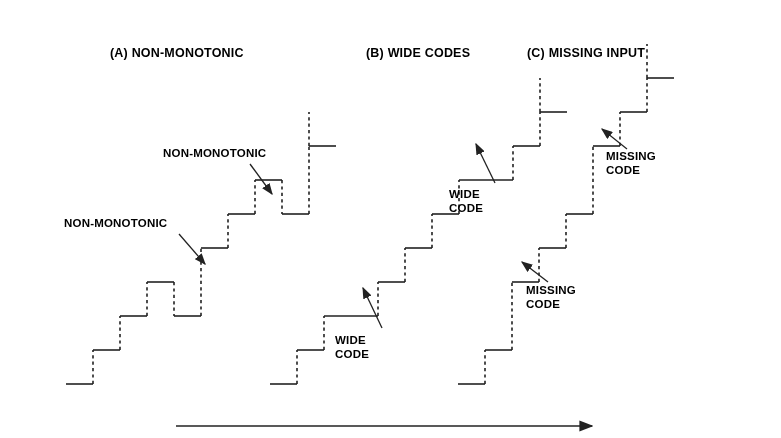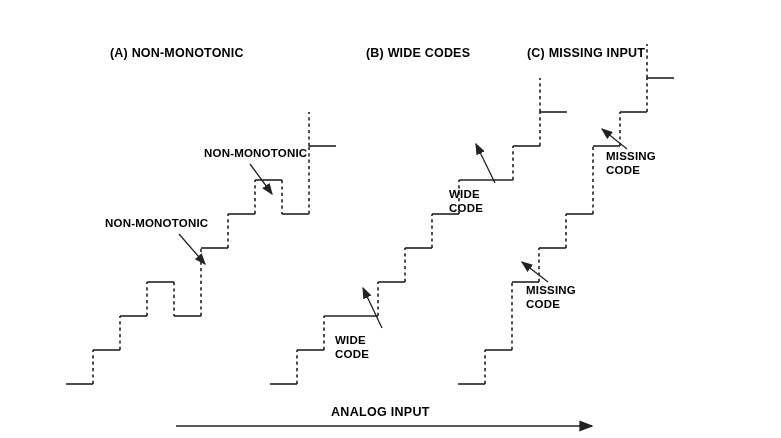--- a/index.html
+++ b/index.html
@@ -4,21 +4,21 @@
 <style>
   html,body{margin:0;padding:0;background:#ffffff;}
   body{width:781px;height:438px;position:relative;overflow:hidden;
        font-family:"Liberation Sans",sans-serif;color:#000;}
   #stage{position:absolute;left:0;top:16px;width:781px;height:438px;}
   svg#fig{position:absolute;left:0;top:0;width:781px;height:438px;}
   .ttl{position:absolute;font-weight:bold;font-size:12.5px;letter-spacing:.2px;
        white-space:nowrap;color:#000;}
   .lbl{position:absolute;font-weight:bold;font-size:11.5px;letter-spacing:.2px;
        white-space:nowrap;color:#000;line-height:14px;text-align:left;}
-  .lbl.left{text-align:left;margin-left:41px;}
+  .lbl.left{text-align:left;}
   .axlbl{position:absolute;font-weight:bold;font-size:12.5px;letter-spacing:.3px;
          white-space:nowrap;color:#000;}
 </style>
 </head>
 <body>
 
 <div id="stage">
 
   <svg id="fig" viewBox="0 0 781 438" xmlns="http://www.w3.org/2000/svg">
     <defs>
@@ -130,15 +130,14 @@
       <div class="lbl" style="left: 526px; top: 267px;">
         <div>MISSING</div>
         <div>CODE</div>
       </div>
       <div class="lbl" style="left: 606px; top: 133px;">
         <div>MISSING</div>
         <div>CODE</div>
       </div>
     </div>
 
-  <div class="axlbl" id="axis-label" style="left: 331px; top: 389px;">ANALOG INPUT</div>
 
 </div>
 
 </body></html>

